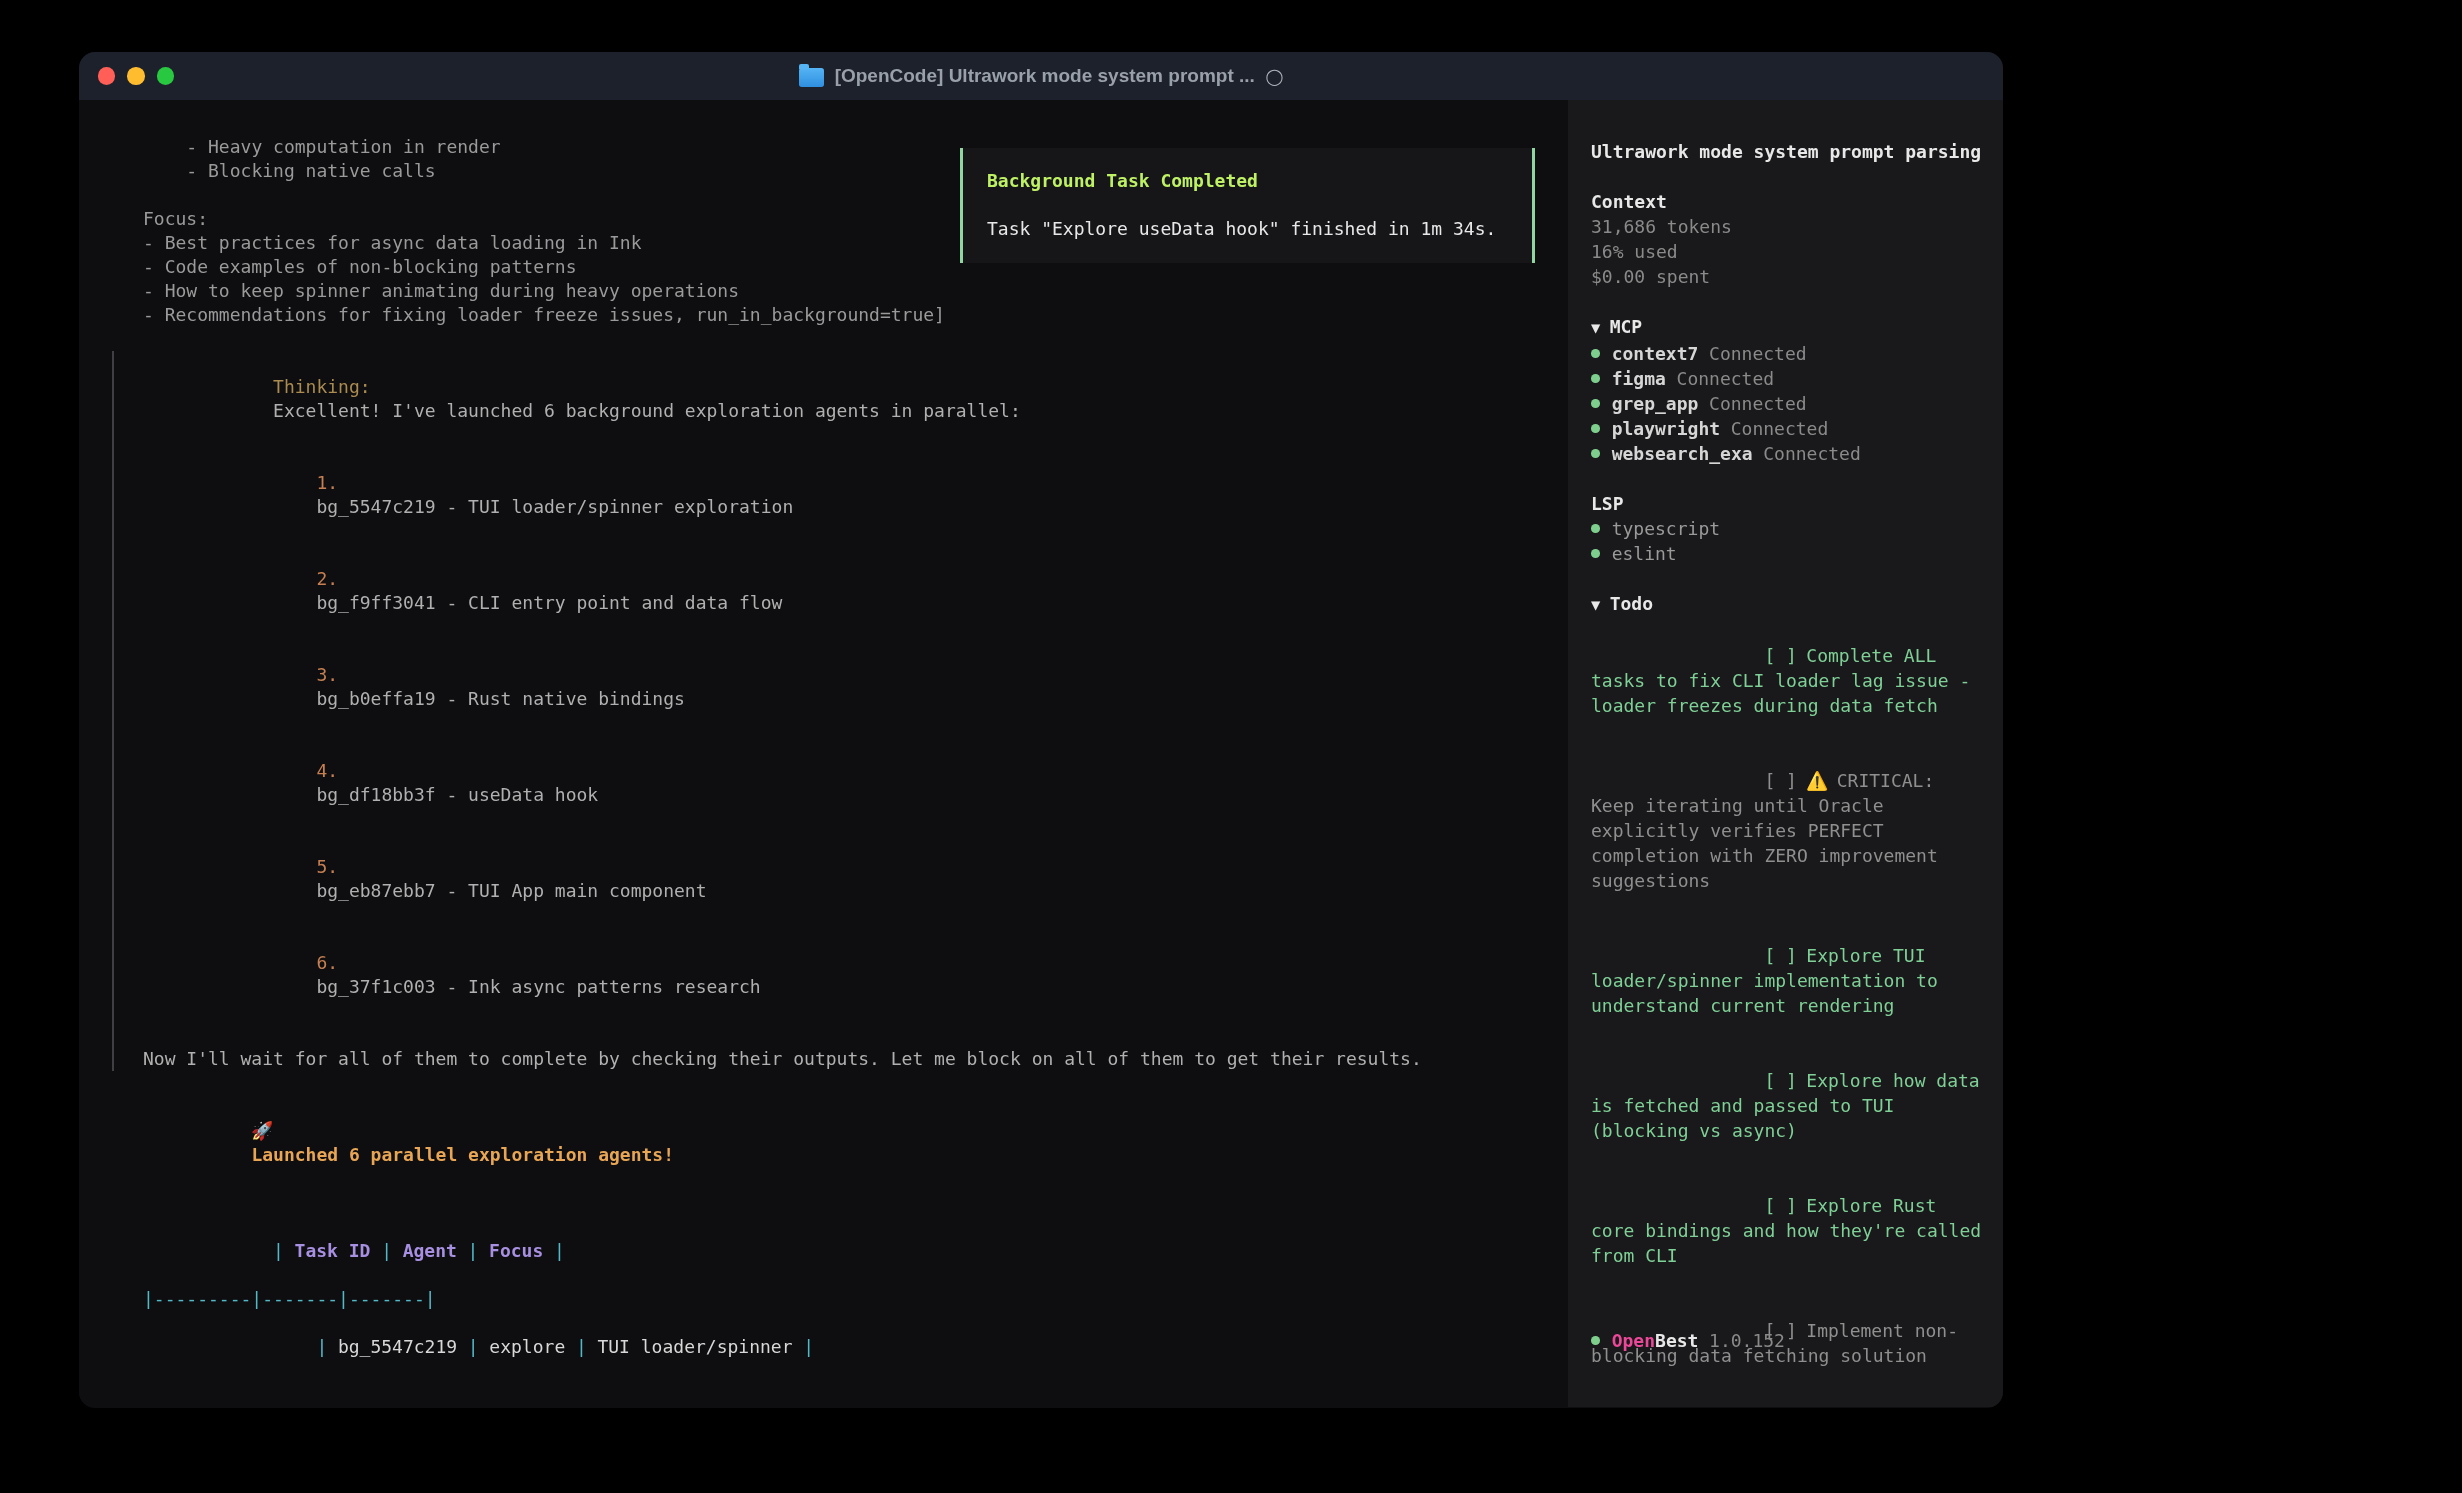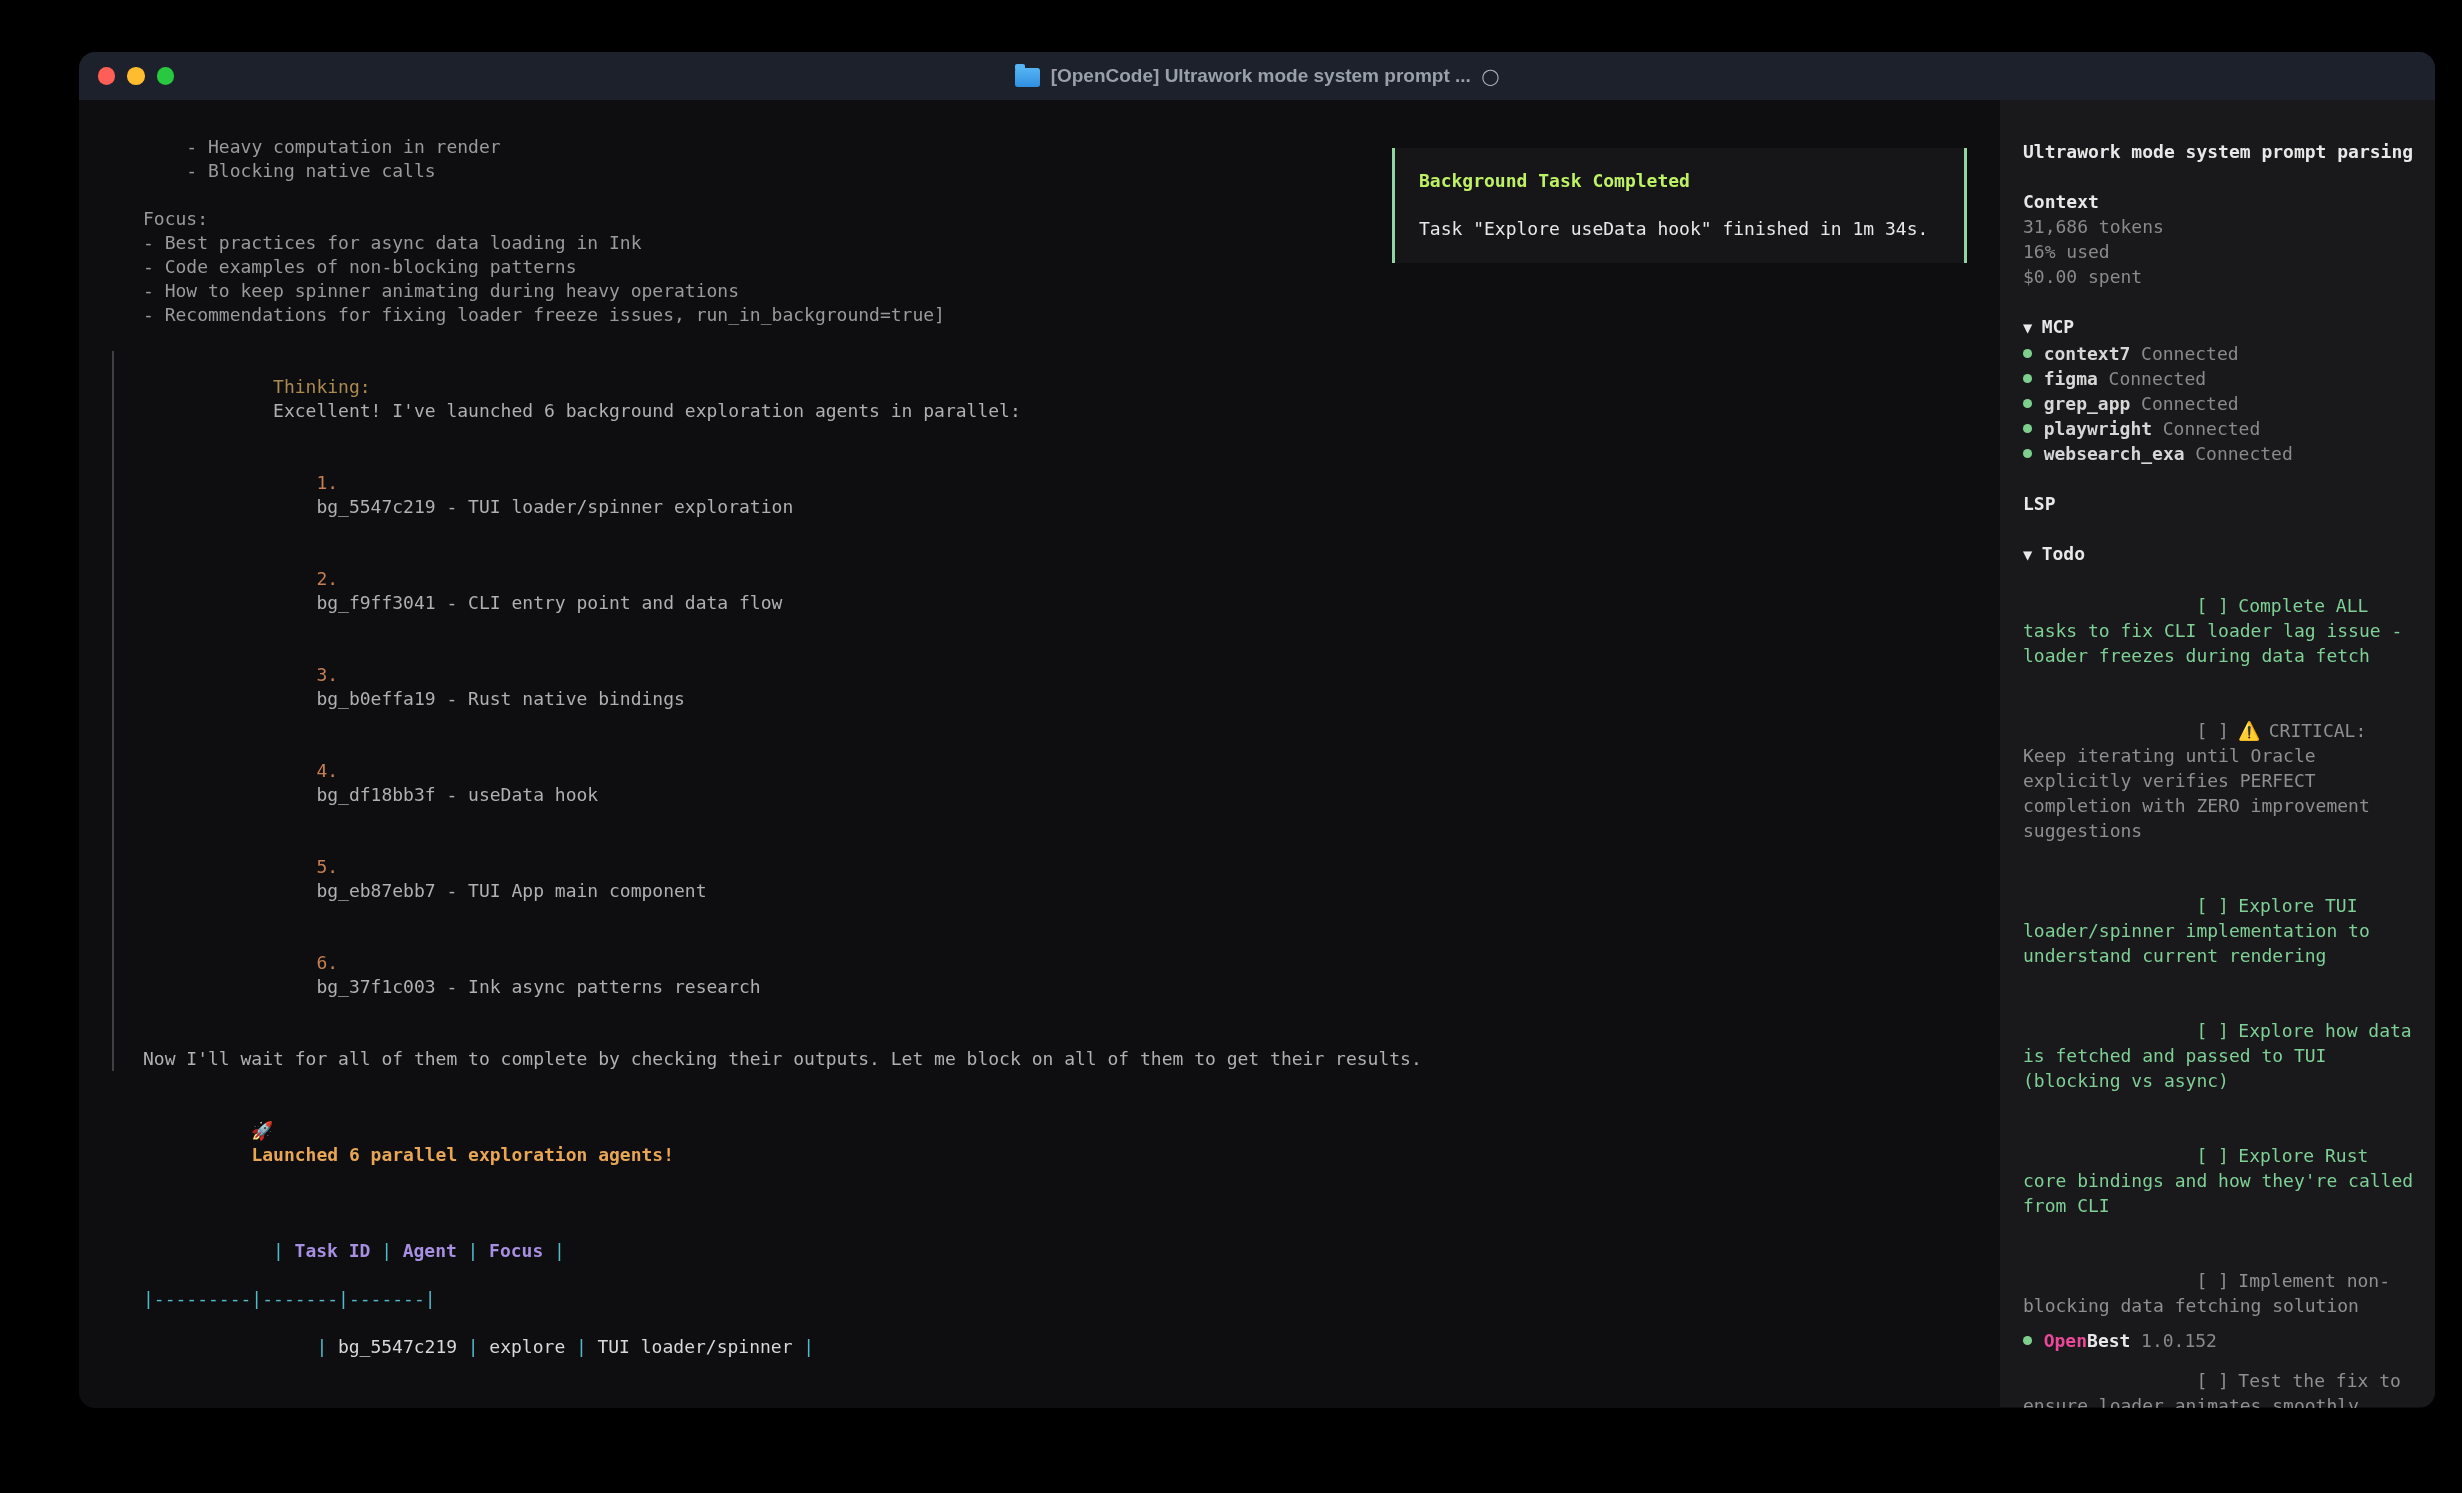--- a/index.html
+++ b/index.html
@@ -1,18 +1,18 @@
 <!DOCTYPE html>
 <html style="font-size:10.7px"><head>
 <meta charset="utf-8">
 <style>
   html,body{margin:0;padding:0;background:#000;}
   .stage{position:relative;width:2462px;height:1493px;background:#000;overflow:hidden;
          font-family:"DejaVu Sans Mono",monospace;}
-  .window{position:absolute;left:79px;top:52px;width:2356px;height:1356px;
+  .window{position:absolute;left:79px;top:52px;width:1924px;height:1356px;
           background:#0e0e10;border-radius:16px;overflow:hidden;
           box-shadow:0 20px 54px rgba(0,0,0,.8);}
   
   .titlebar{height:48px;background:#1d212b;display:flex;align-items:center;position:relative;}
   .traffic{display:flex;gap:12px;margin-left:19px;}
   .traffic span{width:17.4px;height:17.4px;border-radius:50%;display:inline-block;}
   .tl-red{background:#ff5f57;} .tl-yellow{background:#febc2e;} .tl-green{background:#28c840;}
   .titlewrap{position:absolute;left:0;right:0;display:flex;justify-content:center;align-items:center;gap:10.7px;
              font-family:"Liberation Sans",sans-serif;font-weight:bold;font-size:19px;color:#9aa0aa;}
   .folder{position:relative;width:25.4px;height:19px;background:linear-gradient(#55b4f4,#2f8fe0);
@@ -219,20 +219,30 @@
               </div>
 
               <div>
                 <span class="dot"></span><span class="mcp-name">websearch_exa</span><span class="mcp-status">Connected</span>
               </div>
             </div>
         </div>
 
         <div class="sb-section">
           <div class="sb-head">LSP</div>
+          <div>
+
+              <div>
+                <span class="dot"></span><span class="lsp-name">typescript</span>
+              </div>
+
+              <div>
+                <span class="dot"></span><span class="lsp-name">eslint</span>
+              </div>
+            </div>
         </div>
 
         <div class="sb-section">
           <div class="sb-head">
             <span class="tri">▼</span><span>Todo</span>
           </div>
           <div>
 
               <div class="todo-item tone-green">
                 <span class="t-prefix">[ ]</span><span class="t-warn"></span><span class="t-text">Complete ALL tasks to fix CLI loader lag issue - loader freezes during data fetch</span>

